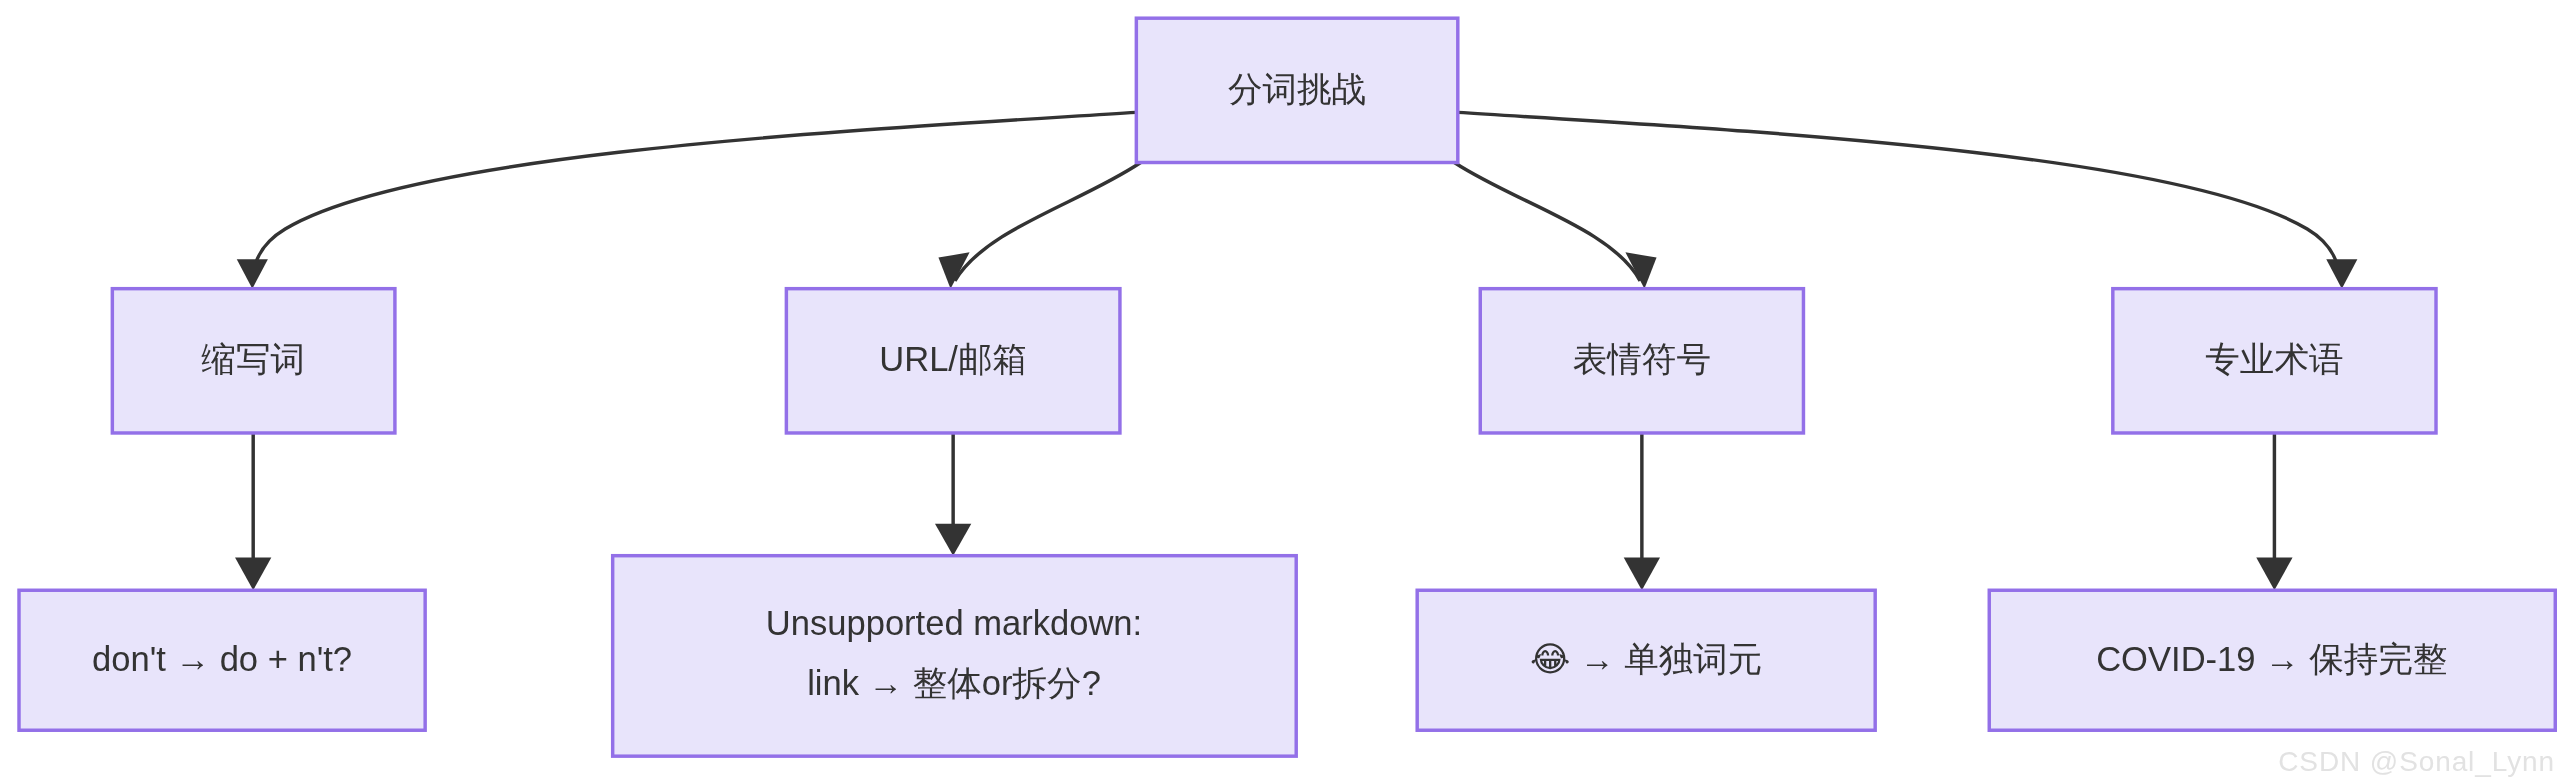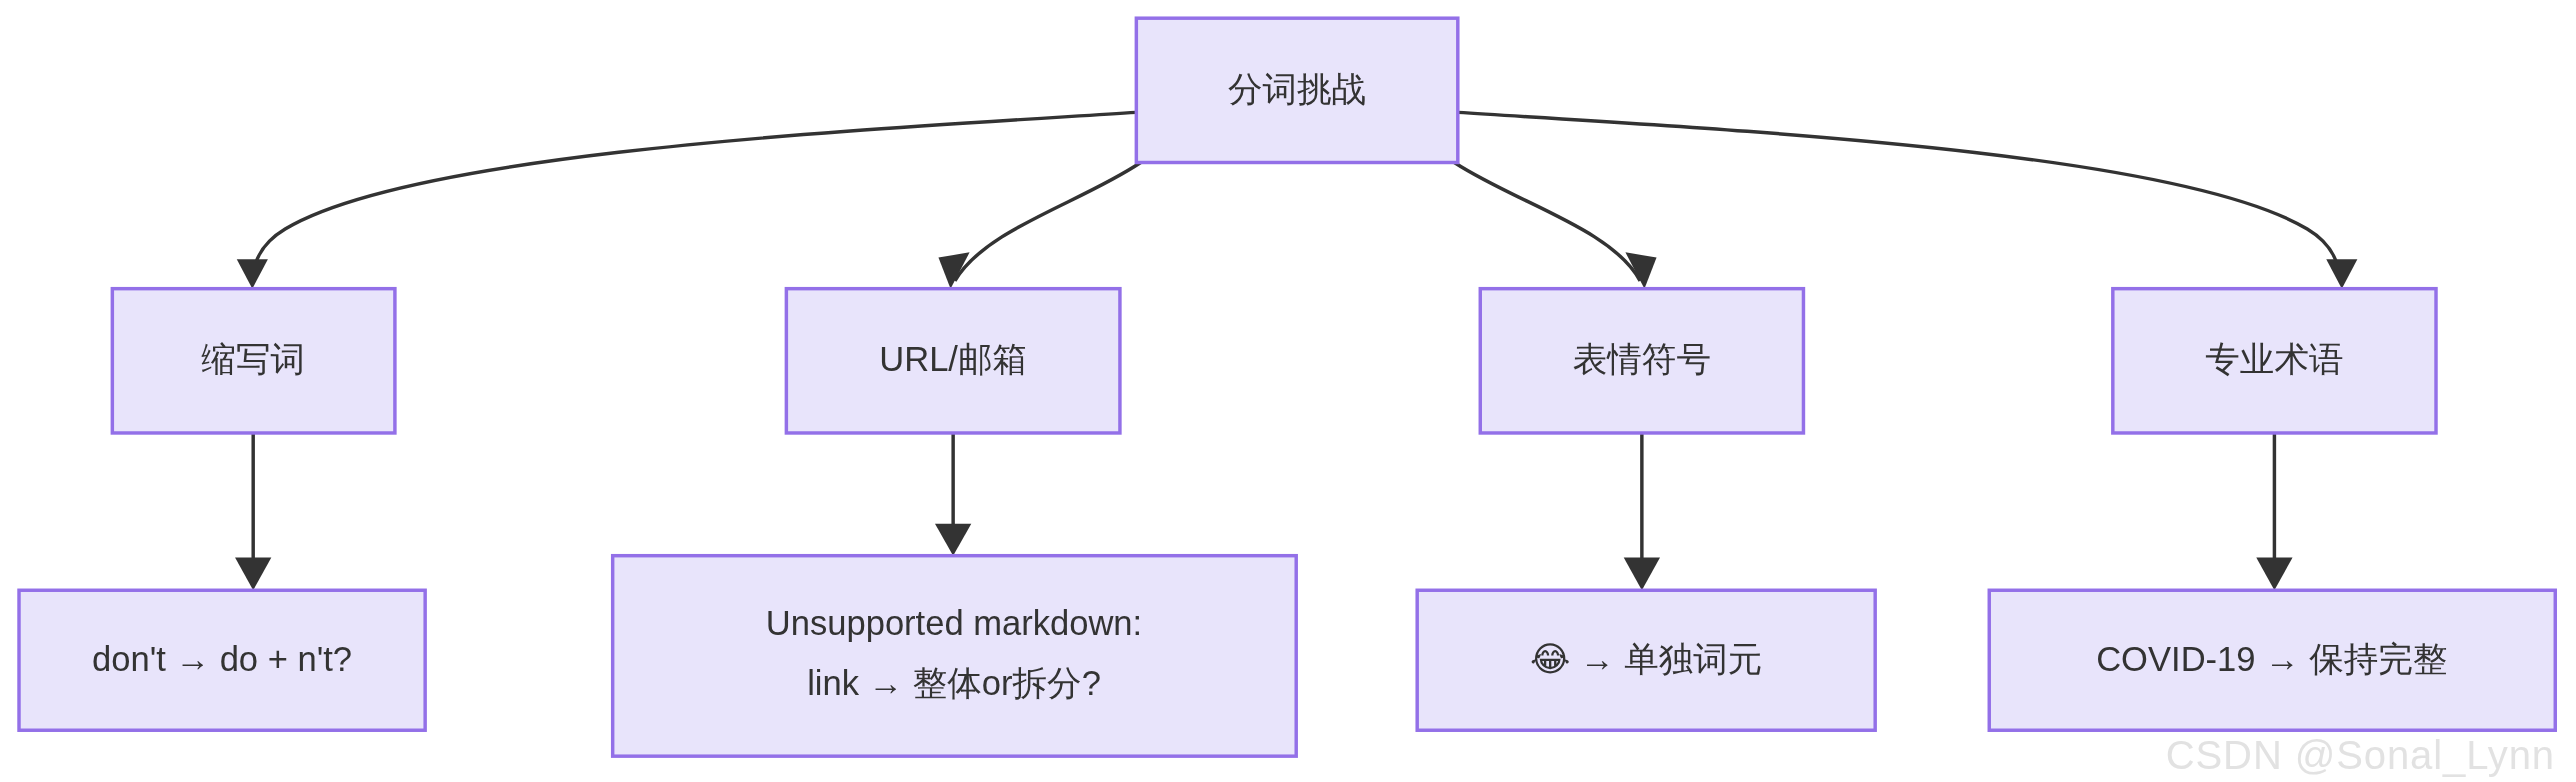--- a/index.html
+++ b/index.html
@@ -44,21 +44,21 @@
   }
   .arrow-head {
     fill: #333333;
     stroke: none;
   }
   .watermark {
     position: absolute;
     right: 21px;
     bottom: 5.2px;
     font-family: "Liberation Sans", "DejaVu Sans", sans-serif;
-    font-size: 40px;
+    font-size: 28px;
     color: #e2e2e2;
     letter-spacing: 0.9px;
     white-space: nowrap;
     pointer-events: none;
     user-select: none;
     margin-left: 36px;
   }
 </style>
 </head>
 <body>

